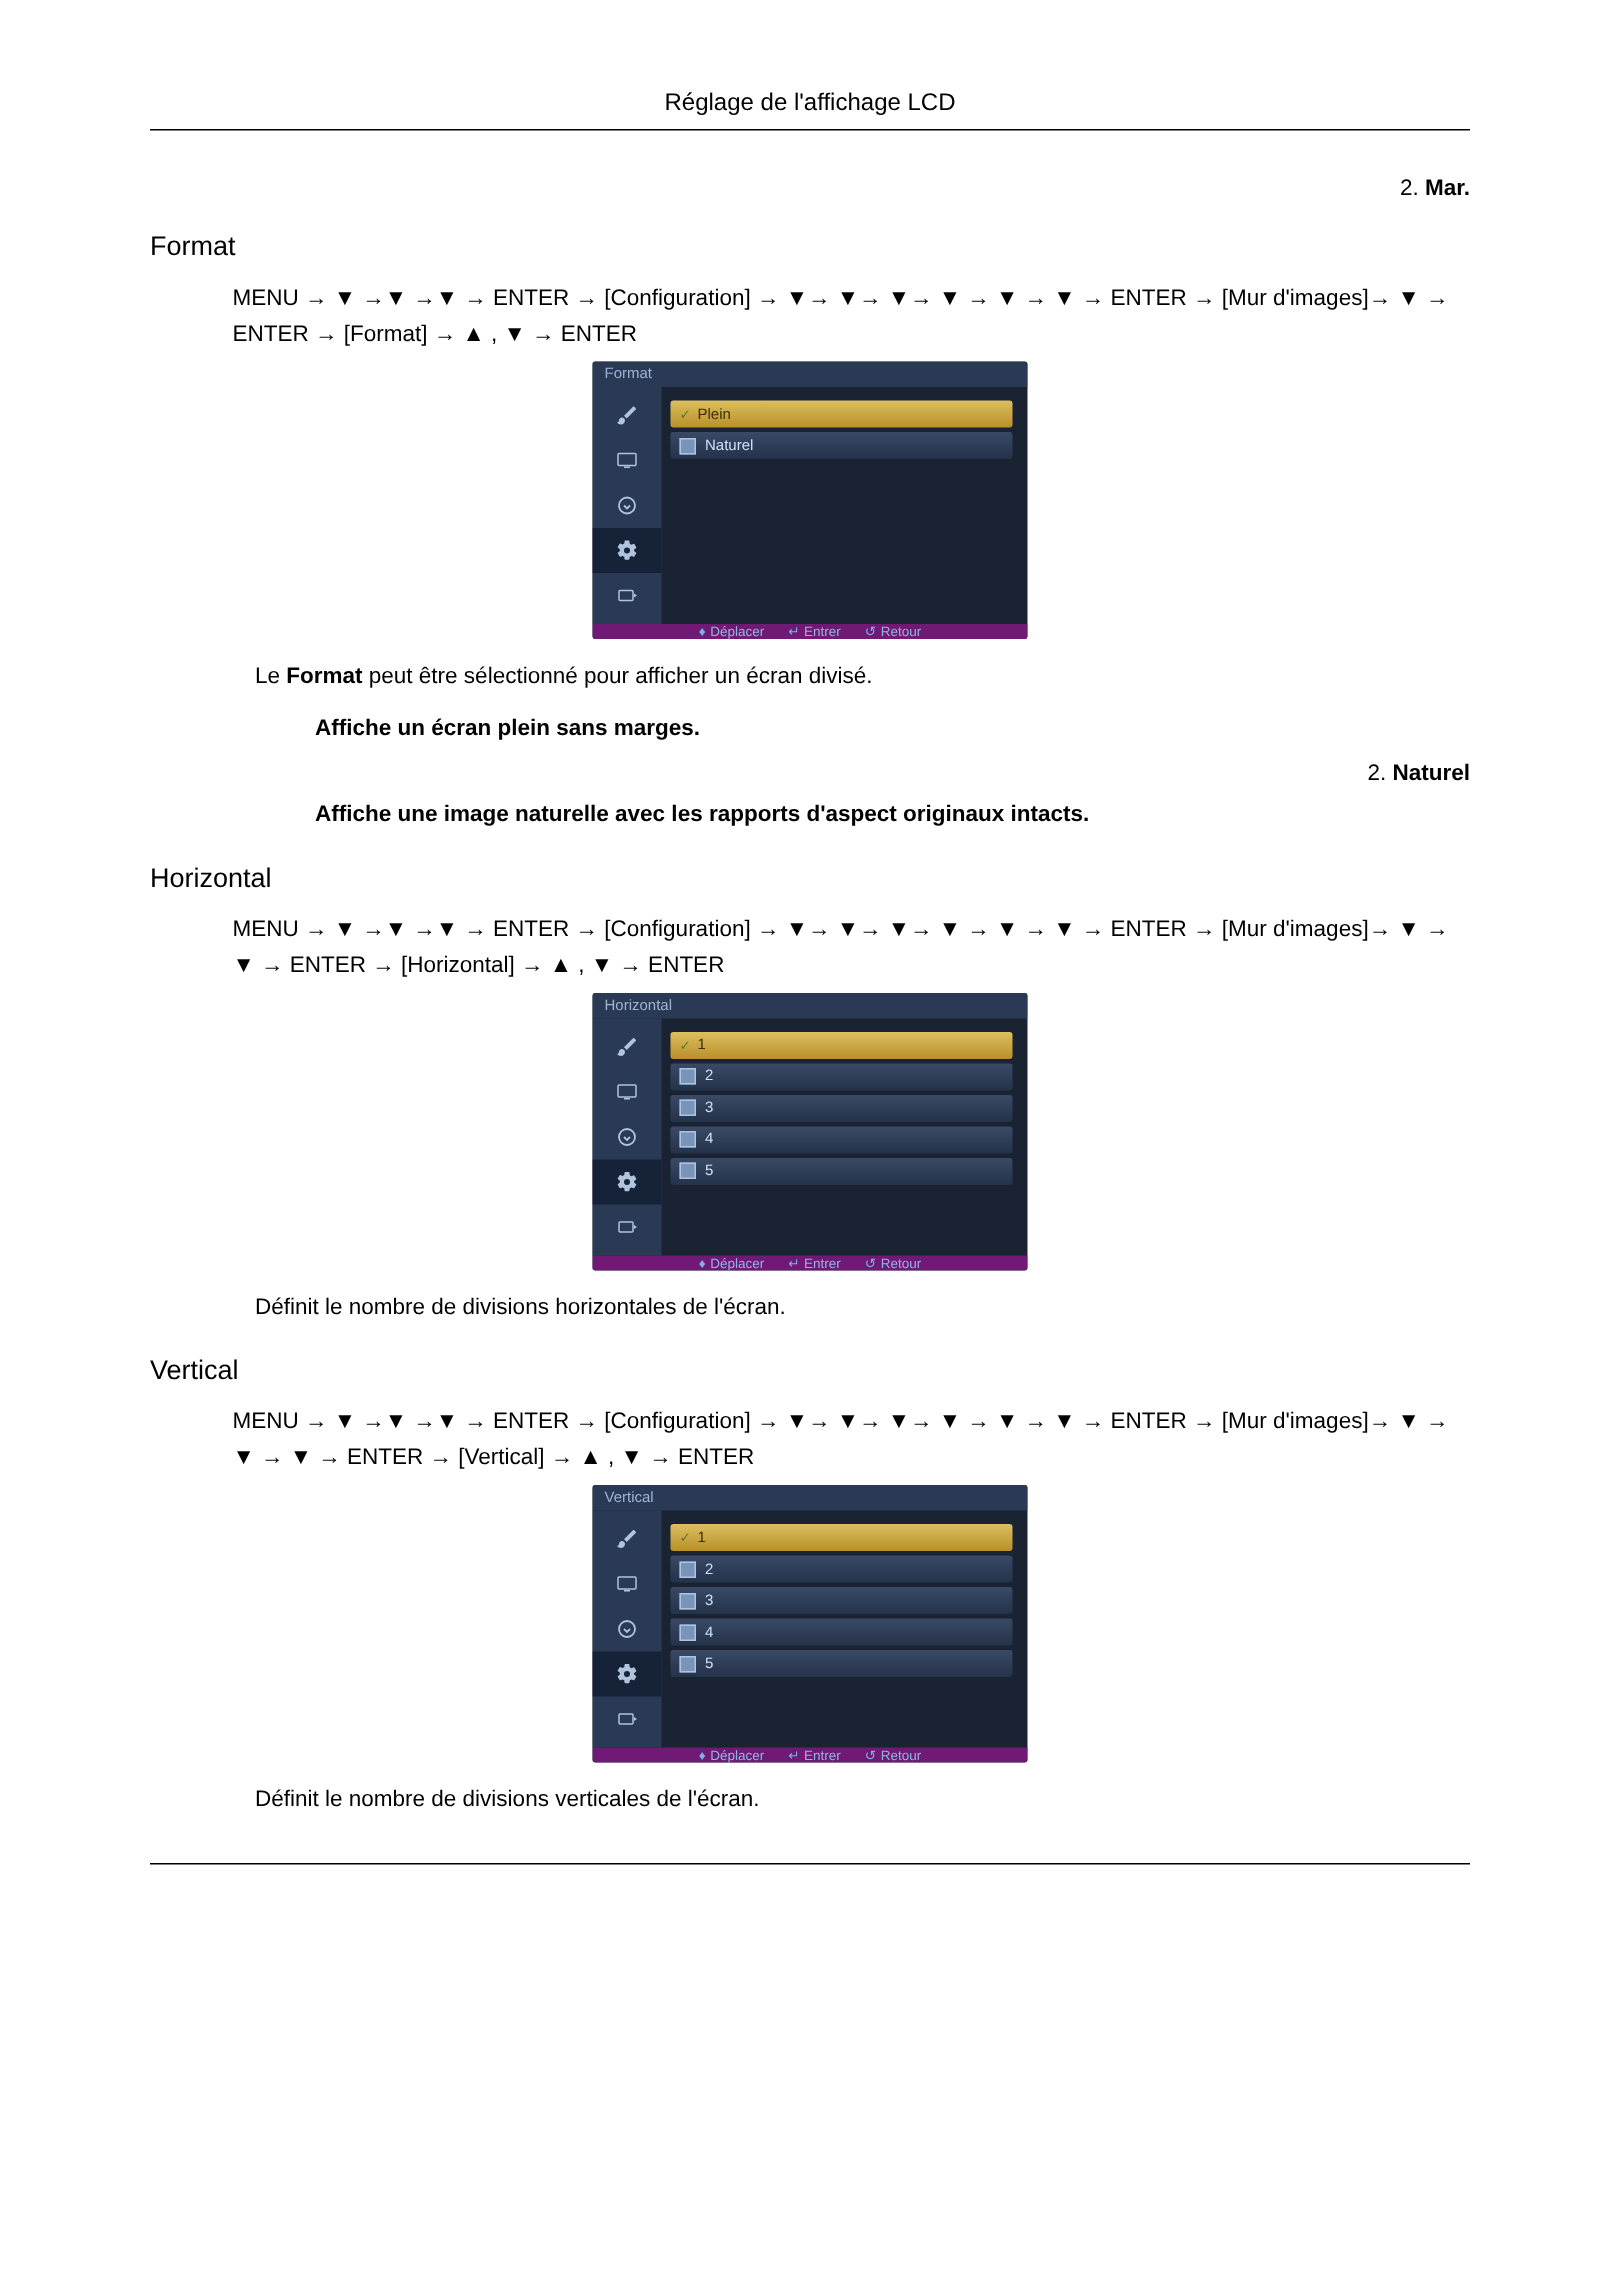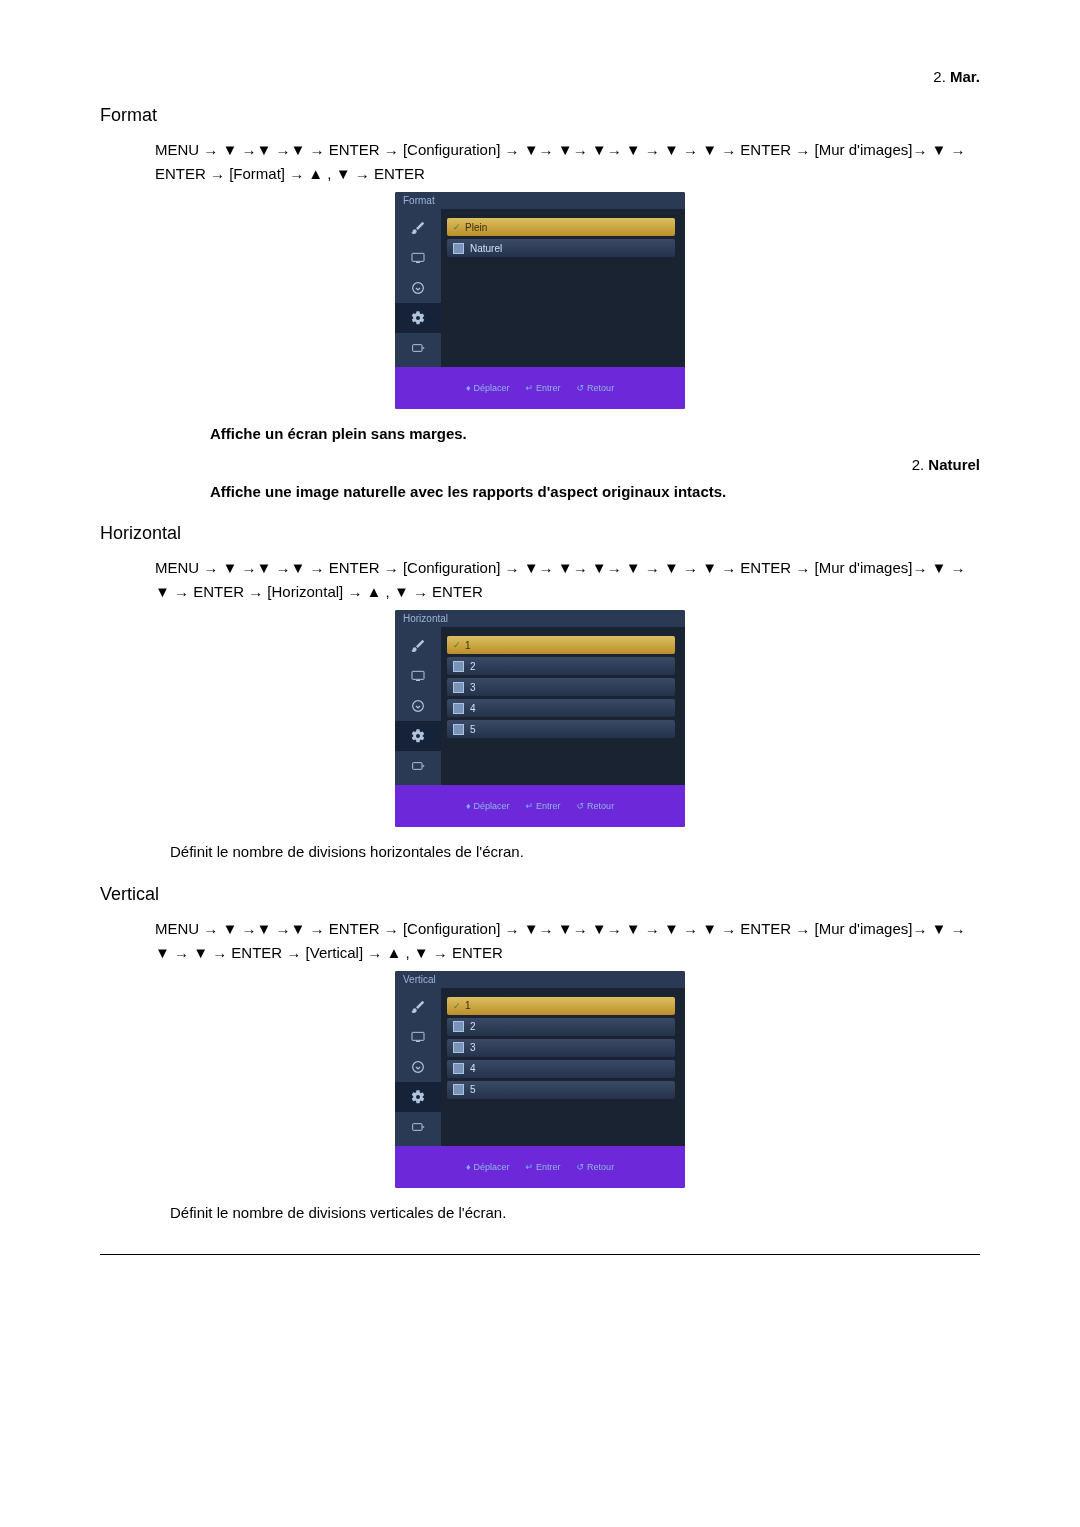--- a/index.html
+++ b/index.html
@@ -125,44 +125,45 @@
     color: #5a7a2a;
   }
   .osd-row .box {
     display:inline-block;
     width:9px;height:9px;
     background:#7a93b8;
     margin-right:6px;
     border:1px solid #adc3e2;
   }
   .osd-footer {
-    background: #6d28d9;
+    background: #701a75;
     font-size: 9px;
     color: #8fb6e2;
-    padding: 16px 8px;
+    padding: 0 8px;
     display: flex;
     gap: 16px;
     justify-content: center;
   }
   .osd-footer span.ico {
     font-size: 9px;
     margin-right: 3px;
     color: #7ab3eb;
   }
   .bottom-rule {
     border-top: 1px solid #000;
     margin-top: 30px;
   }
   b { font-weight: bold; }
 </style>
 </head>
 <body>
 
 <div class="page">
 
+  <div class="header-title">Réglage de l'affichage LCD</div>
 
   <div class="list-item">
     <span class="num">2.</span>
     <span class="bold">Mar.</span>
   </div>
 
   <div class="section-title">Format</div>
   <div class="nav-path">MENU → ▼ →▼ →▼ → ENTER → [Configuration] → ▼→ ▼→ ▼→ ▼ → ▼ → ▼ → ENTER → [Mur d'images]→ ▼ → ENTER → [Format] → ▲ , ▼ → ENTER</div>
 
   <div class="osd-wrap">
@@ -211,20 +212,23 @@
         </div>
       </div>
       <div class="osd-footer">
         <span><span class="ico">♦</span><span>Déplacer</span></span>
         <span><span class="ico">↵</span><span>Entrer</span></span>
         <span><span class="ico">↺</span><span>Retour</span></span>
       </div>
     </div>
   </div>
 
+  <div class="body-text">
+    <span>Le </span><b>Format</b><span> peut être sélectionné pour afficher un écran divisé.</span>
+  </div>
 
   <div class="sub-text">Affiche un écran plein sans marges.</div>
 
   <div class="list-item">
     <span class="num">2.</span>
     <span class="bold">Naturel</span>
   </div>
   <div class="sub-text">Affiche une image naturelle avec les rapports d'aspect originaux intacts.</div>
 
   <div class="section-title">Horizontal</div>

